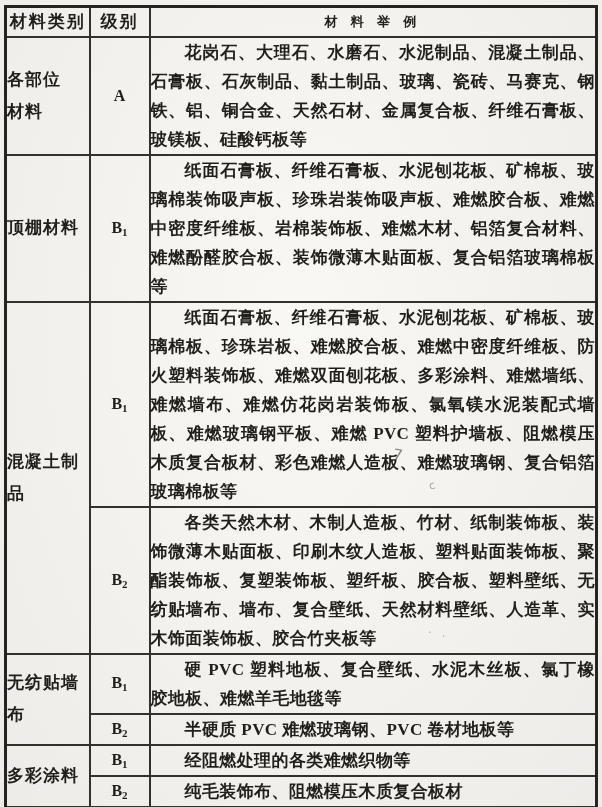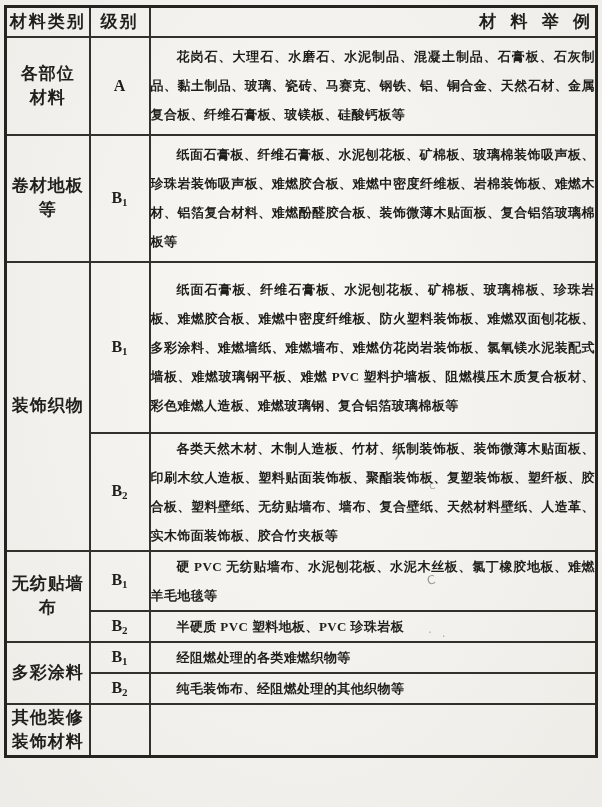--- a/index.html
+++ b/index.html
@@ -37,42 +37,41 @@
     vertical-align: middle;
   }
   th.h-cat, th.h-lvl {
     font-size: 17px;
     letter-spacing: 2px;
     text-align: center;
     font-weight: bold;
     margin-top: 44px;
   }
   th.h-ex {
-    font-size: 17px;
+    font-size: 13px;
     letter-spacing: 5px;
-    text-align: right;
+    text-align: center;
     font-weight: bold;
   }
   td.cat {
-    text-align: center;
     font-size: 17px;
     letter-spacing: 1px;
     white-space: pre-line;
-    line-height: 24px;
+    line-height: 32px;
   }
   td.lvl {
     text-align: center;
     font-size: 16px;
   }
   td.lvl sub {
     font-size: 11px;
     vertical-align: -3px;
   }
   td.ex {
-    font-size: 13px;
+    font-size: 17px;
     line-height: 29px;
     text-align: justify;
     padding: 4px 10px 4px 12px;
     letter-spacing: 0.4px;
   }
   td.ex .ind {
     display: block;
     text-indent: 2em;
   }
   .pen-mark {
@@ -108,66 +107,66 @@
     <tr style="height:98px">
       <td class="cat">各部位
 材料</td>
       <td class="lvl"><span>A</span></td>
       <td class="ex">
             <span class="ind">花岗石、大理石、水磨石、水泥制品、混凝土制品、石膏板、石灰制品、黏土制品、玻璃、瓷砖、马赛克、钢铁、铝、铜合金、天然石材、金属复合板、纤维石膏板、玻镁板、硅酸钙板等</span>
           </td>
     </tr>
 
     <tr style="height:127px">
-      <td class="cat">卷材地板等</td>
+      <td class="cat">顶棚材料</td>
       <td class="lvl"><span>B</span><sub>1</sub></td>
       <td class="ex">
             <span class="ind">纸面石膏板、纤维石膏板、水泥刨花板、矿棉板、玻璃棉装饰吸声板、珍珠岩装饰吸声板、难燃胶合板、难燃中密度纤维板、岩棉装饰板、难燃木材、铝箔复合材料、难燃酚醛胶合板、装饰微薄木贴面板、复合铝箔玻璃棉板等</span>
           </td>
     </tr>
 
     <tr style="height:171px">
-      <td class="cat" rowspan="2">装饰织物</td>
+      <td class="cat" rowspan="2">混凝土制品</td>
       <td class="lvl"><span>B</span><sub>1</sub></td>
       <td class="ex">
             <span class="ind">纸面石膏板、纤维石膏板、水泥刨花板、矿棉板、玻璃棉板、珍珠岩板、难燃胶合板、难燃中密度纤维板、防火塑料装饰板、难燃双面刨花板、多彩涂料、难燃墙纸、难燃墙布、难燃仿花岗岩装饰板、氯氧镁水泥装配式墙板、难燃玻璃钢平板、难燃 PVC 塑料护墙板、阻燃模压木质复合板材、彩色难燃人造板、难燃玻璃钢、复合铝箔玻璃棉板等</span>
           </td>
     </tr>
     <tr style="height:114px">
       <td class="lvl"><span>B</span><sub>2</sub></td>
       <td class="ex">
             <span class="ind">各类天然木材、木制人造板、竹材、纸制装饰板、装饰微薄木贴面板、印刷木纹人造板、塑料贴面装饰板、聚酯装饰板、复塑装饰板、塑纤板、胶合板、塑料壁纸、无纺贴墙布、墙布、复合壁纸、天然材料壁纸、人造革、实木饰面装饰板、胶合竹夹板等</span>
           </td>
     </tr>
 
     <tr style="height:57px">
       <td class="cat" rowspan="2">无纺贴墙布</td>
       <td class="lvl"><span>B</span><sub>1</sub></td>
       <td class="ex">
-            <span class="ind">硬 PVC 无纺贴墙布、水泥刨花板、水泥木丝板、氯丁橡胶地板、难燃羊毛地毯等</span>
+            <span class="ind">硬 PVC 塑料地板、复合壁纸、水泥木丝板、氯丁橡胶地板、难燃羊毛地毯等</span>
           </td>
     </tr>
     <tr style="height:28px">
       <td class="lvl"><span>B</span><sub>2</sub></td>
       <td class="ex">
-            <span class="ind">半硬质 PVC 塑料地板、PVC 珍珠岩板</span>
+            <span class="ind">半硬质 PVC 难燃玻璃钢、PVC 卷材地板等</span>
           </td>
     </tr>
 
     <tr style="height:31px">
       <td class="cat" rowspan="2">多彩涂料</td>
       <td class="lvl"><span>B</span><sub>1</sub></td>
       <td class="ex">
             <span class="ind">经阻燃处理的各类难燃织物等</span>
           </td>
     </tr>
     <tr style="height:31px">
       <td class="lvl"><span>B</span><sub>2</sub></td>
       <td class="ex">
-            <span class="ind">纯毛装饰布、经阻燃处理的其他织物等</span>
+            <span class="ind">纯毛装饰布、阻燃模压木质复合板材</span>
           </td>
     </tr>
 
     <tr style="height:53px">
       <td class="cat" rowspan="2">其他装修
 装饰材料</td>
       <td class="lvl"></td>
       <td class="ex"></td>
     </tr>
 

